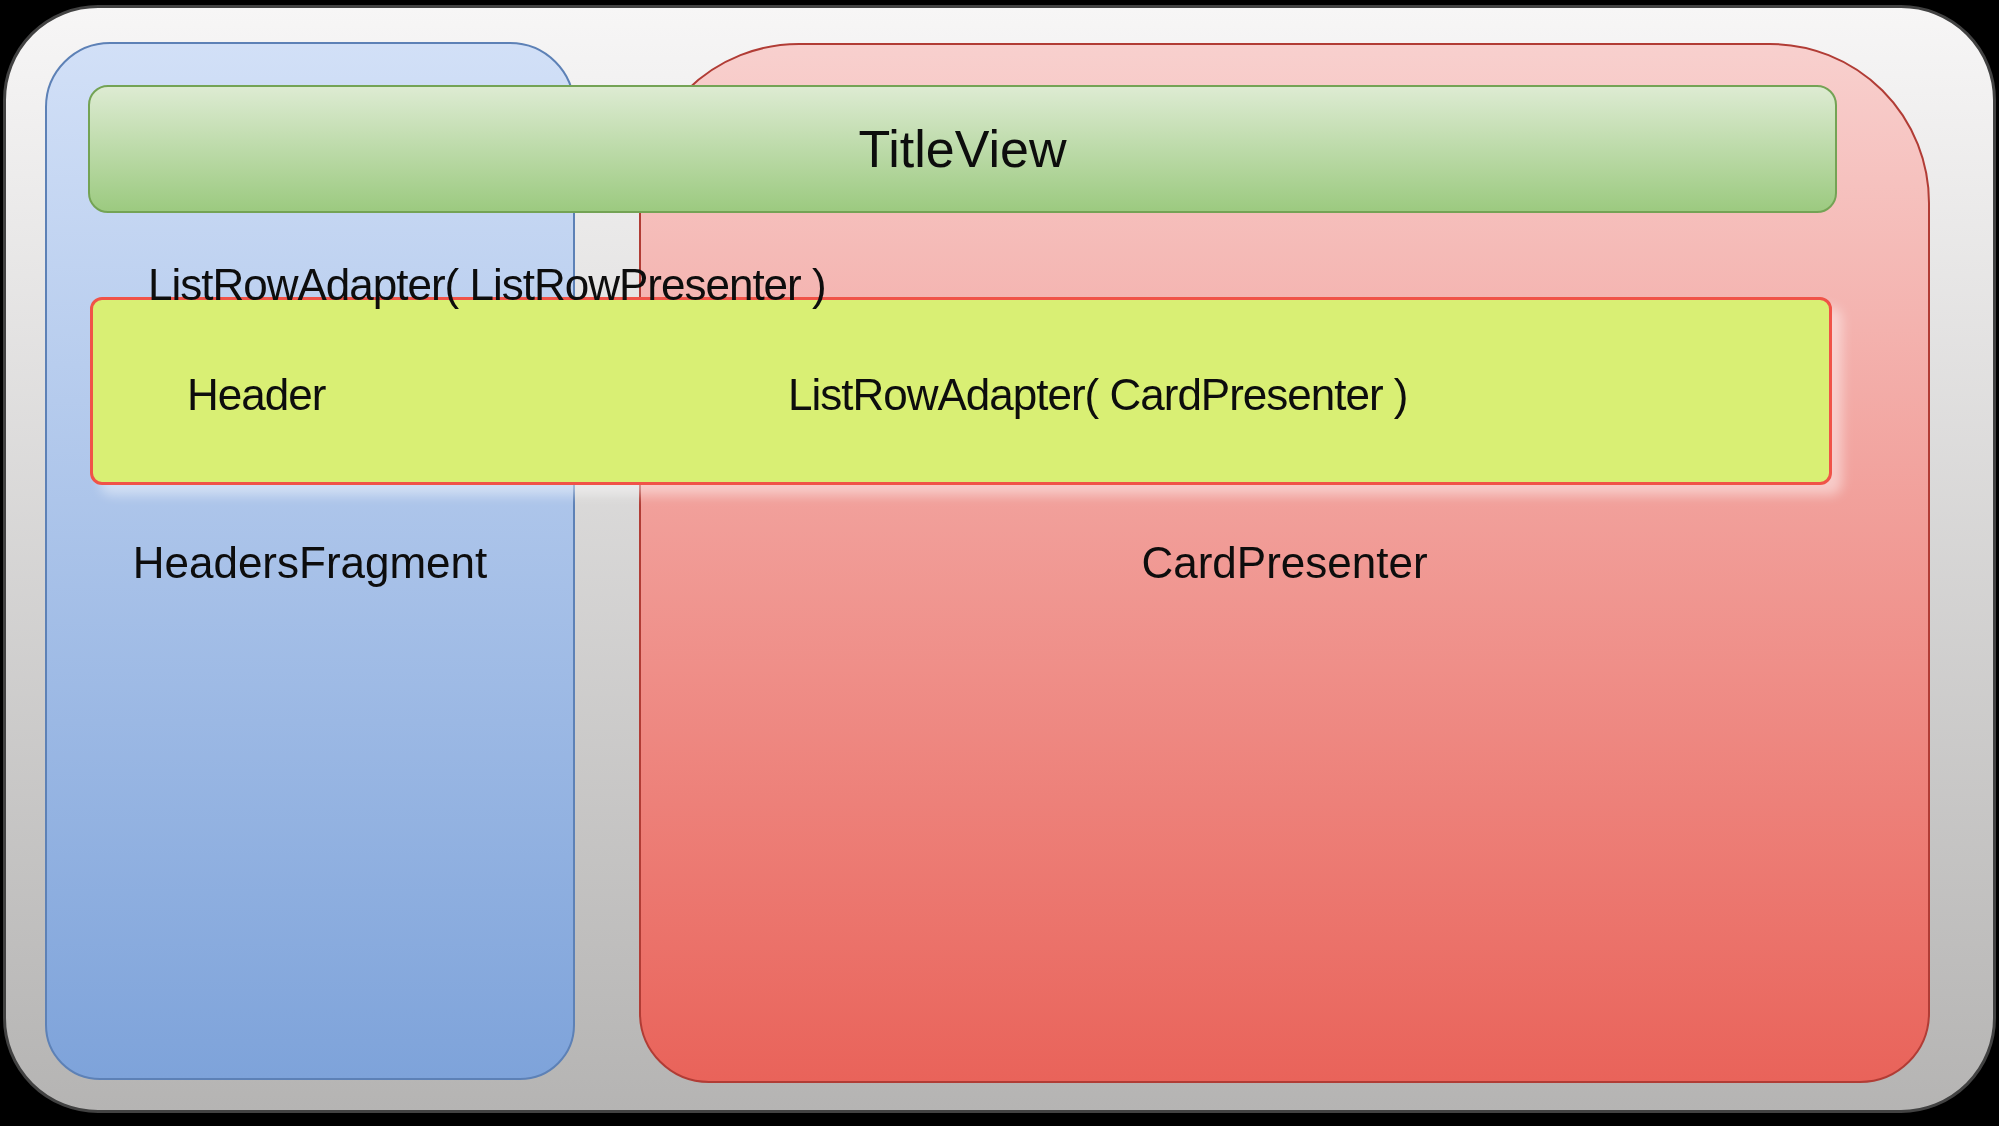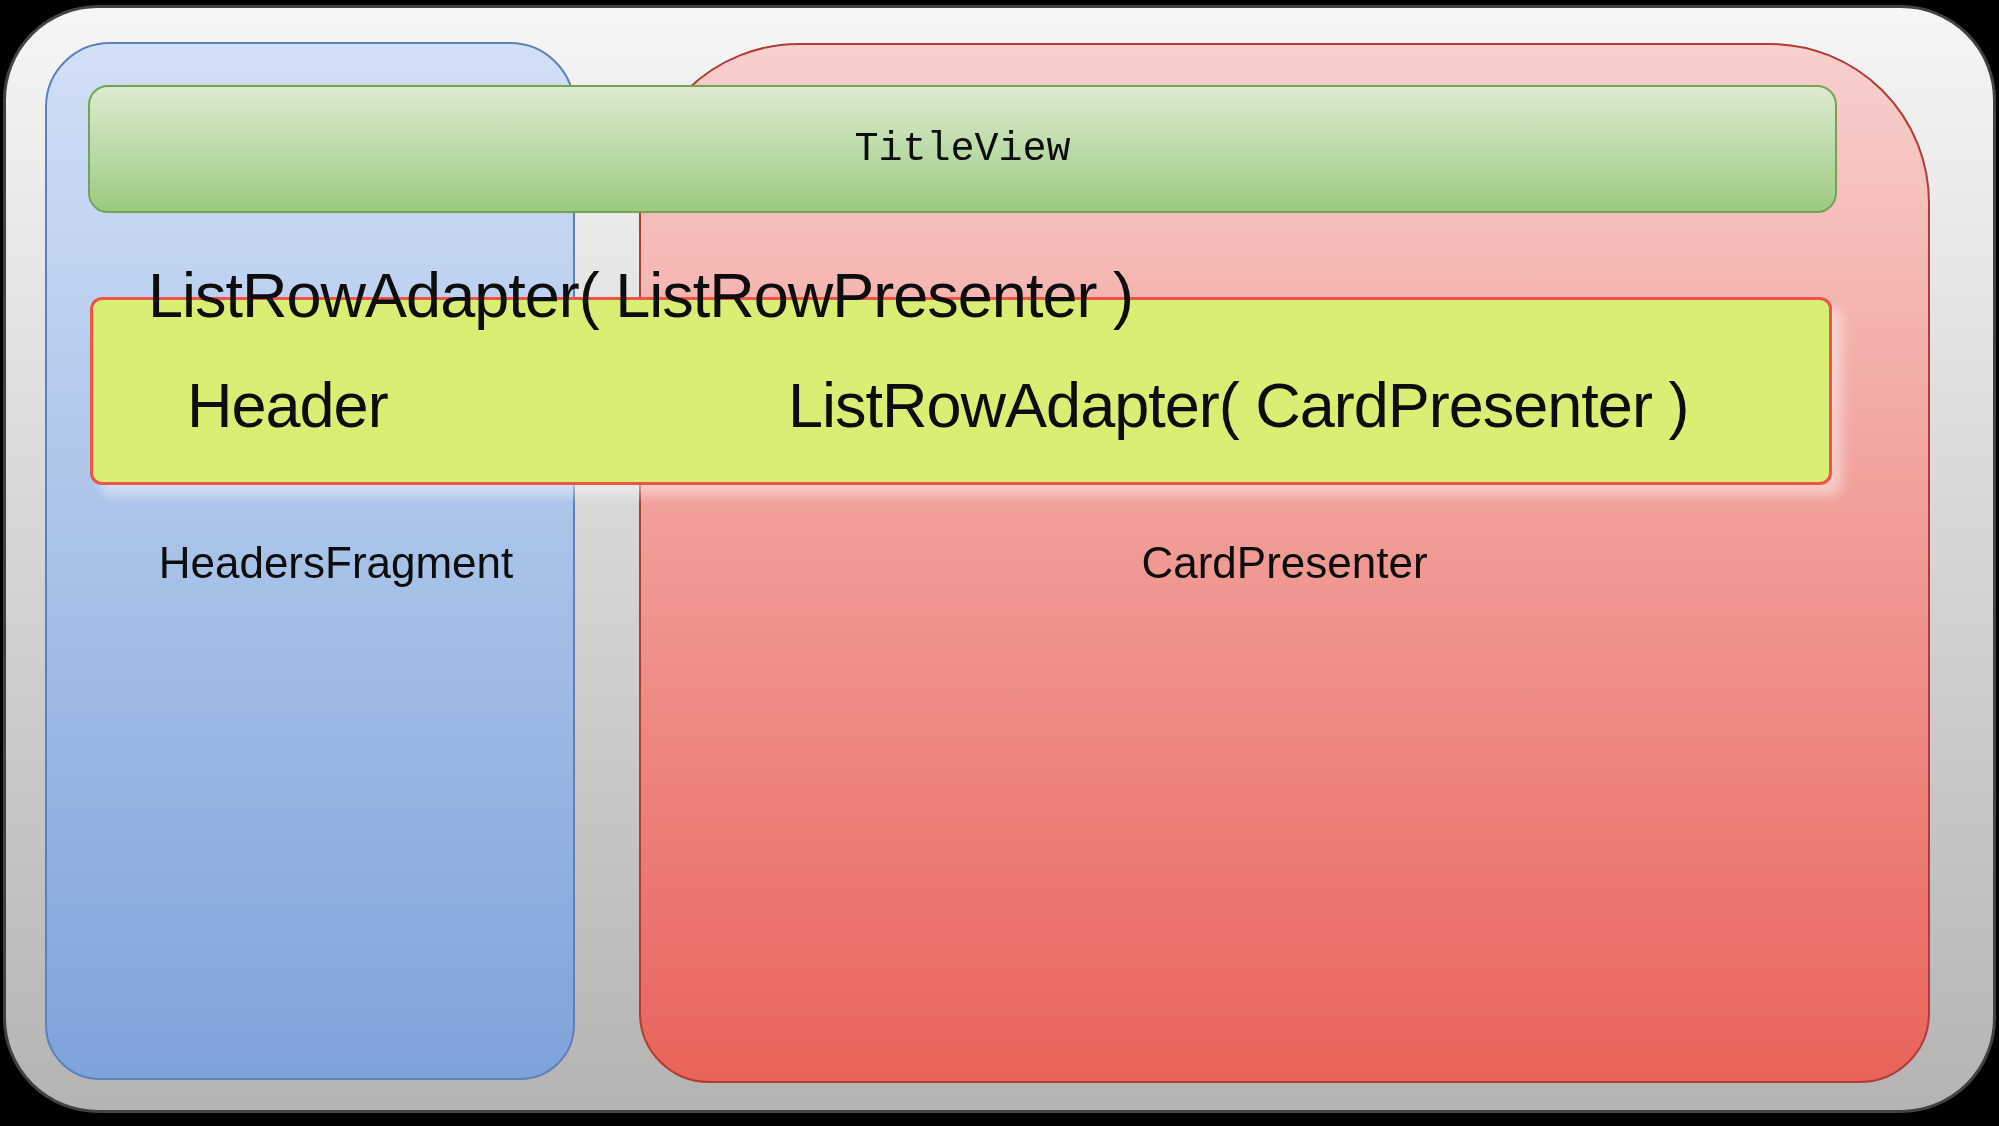--- a/index.html
+++ b/index.html
@@ -51,54 +51,53 @@
     left: 88px; top: 85px;
     width: 1749px; height: 128px;
     border: 2px solid var(--title-border, #74a355);
     border-radius: 20px;
     background: linear-gradient(to bottom, var(--title-top, #ddebd2), var(--title-bottom, #9cca80));
     display: flex;
     align-items: center;
     justify-content: center;
   }
   .title-bar .label {
-    font-size: 40px;
+    font-size: 52px;
     letter-spacing: 0px;
-    font-family: Liberation Mono, monospace;
   }
 
   
   .row-bar {
     left: 90px; top: 297px;
     width: 1742px; height: 188px;
     border: 3px solid var(--row-bar-border, #f05348);
     border-radius: 12px;
     background: var(--row-bar-fill, #d9ef74);
     box-shadow: 10px 10px 12px rgba(255,255,255,0.45);
   }
 
   .big-text {
     position: absolute;
-    font-size: 63px;
+    font-size: 44px;
     line-height: 1.16;
     white-space: nowrap;
     letter-spacing: -1px;
   }
   .caption-line { left: 148px; top: 259px; }
   .header-label { left: 187px; top: 369px; }
   .card-adapter-label { left: 788px; top: 369px; }
 
   .panel-label {
     position: absolute;
     top: 538px;
     font-size: 44px;
     text-align: center;
     white-space: nowrap;
   }
-  .headers-label { left: 45px; width: 530px; margin-left: 26px; }
+  .headers-label { left: 45px; width: 530px; }
   .rows-label { left: 639px; width: 1291px; }
 </style>
 </head>
 <body>
 
 <div class="stage">
 
   <div class="box card"></div>
 
   <div class="box headers-panel"></div>

